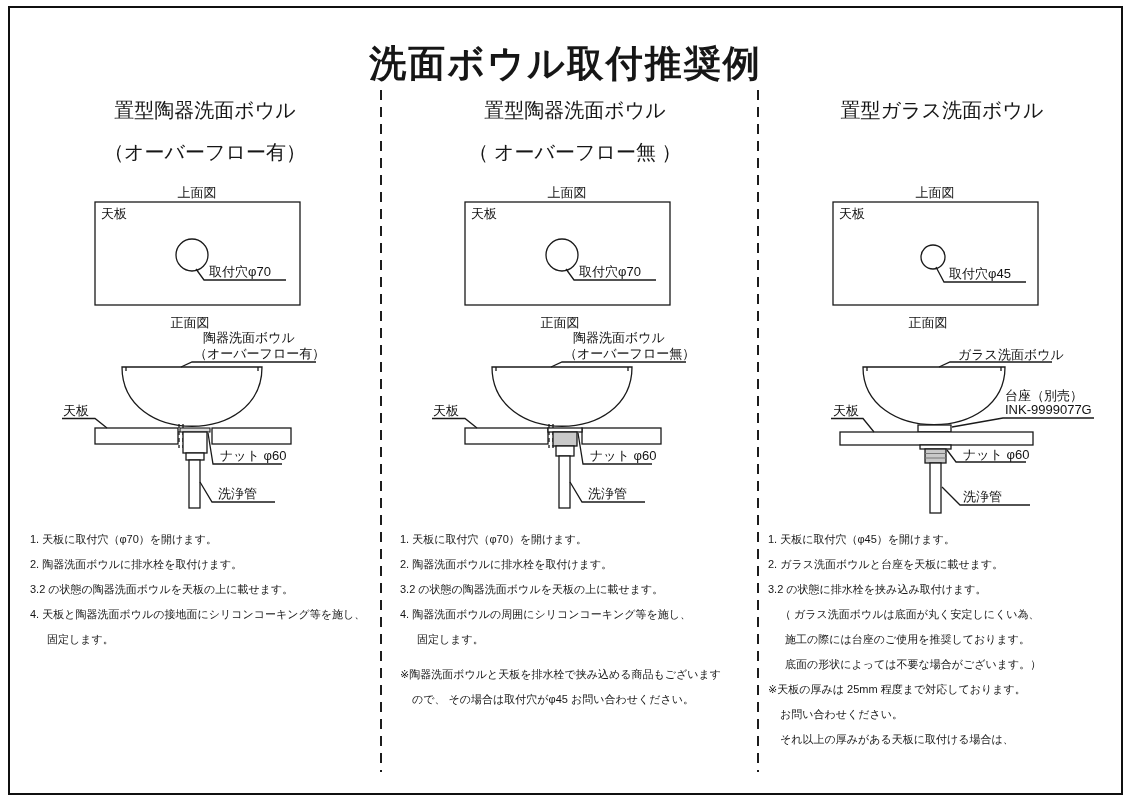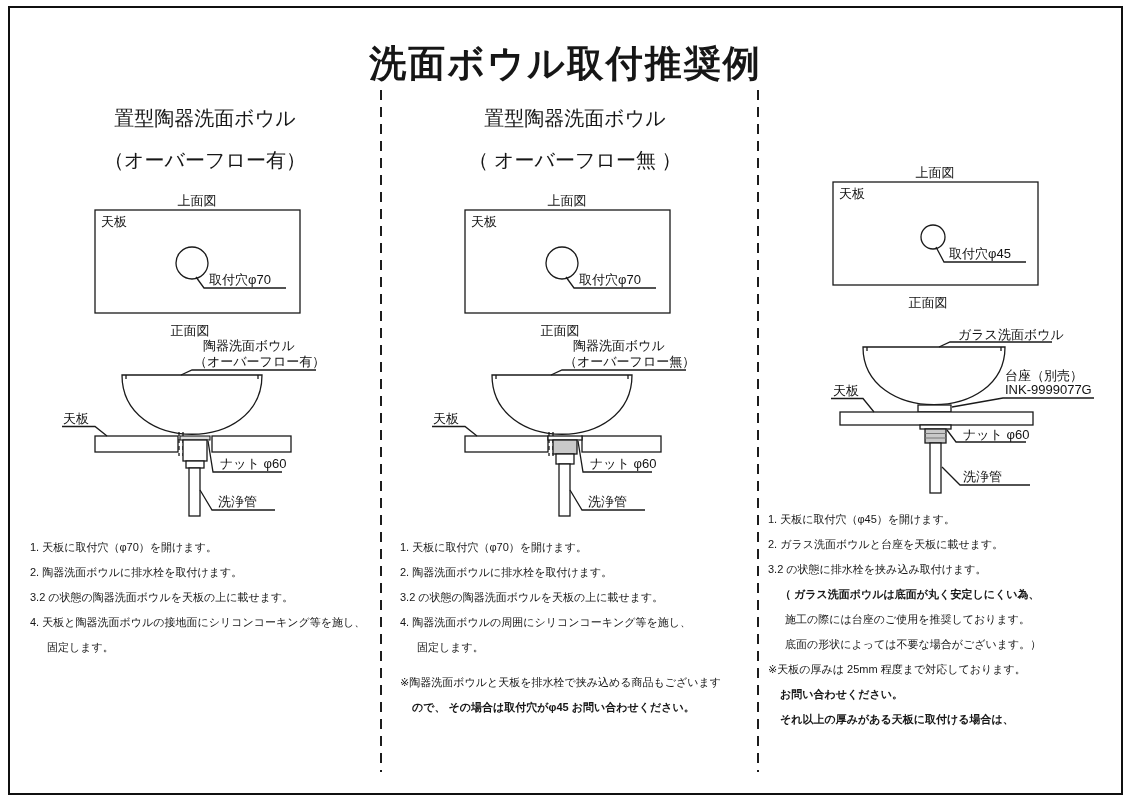--- a/index.html
+++ b/index.html
@@ -4,33 +4,33 @@
 <style>
   html,body { margin:0; padding:0; background:#ffffff; }
   body { width:1131px; height:802px; position:relative; overflow:hidden;
          font-family:"Liberation Sans","DejaVu Sans",sans-serif; color:#161616; }
   .frame { position:absolute; left:8px; top:6px; right:8px; bottom:7px; border:2px solid #101010; }
   .title { position:absolute; top:39px; left:0; width:100%; margin:0; text-align:center;
            font-size:37px; font-weight:bold; letter-spacing:2px; }
   .sep { position:absolute; top:90px; height:682px; width:2px;
          background:repeating-linear-gradient(to bottom,#1d1d1d 0 10px, transparent 10px 17px); }
   .sep1 { left:380px; } .sep2 { left:757px; }
-  .col { position:absolute; top:104px; }
+  .col { position:absolute; top:96px; }
   .col1 { left:30px;  width:350px; }
   .col2 { left:400px; width:350px; }
   .col3 { left:768px; width:348px; }
   .col h2 { margin:0; text-align:center; font-size:20px; font-weight:500; line-height:28px; }
   .col h3 { margin:14px 0 0 0; text-align:center; font-size:20px; font-weight:500; line-height:28px; height:28px; }
   svg.dv { display:block; margin-top:19px; }
   svg.fv { margin-top:0; }
   .steps { margin-top:2px; }
   .note2 { margin-top:10px; }
   .note3 { }
   .steps p, .note p { margin:0; font-size:11px; line-height:25px; white-space:nowrap; }
-  .i1 { padding-left:12px;font-weight:bold; }
+  .i1 { padding-left:12px; }
   .i2 { padding-left:17px; }
   
   .ln { fill:none; stroke:#1a1a1a; stroke-width:1.3; }
   .fw { fill:#ffffff; stroke:#1a1a1a; stroke-width:1.3; }
   .gy { fill:#c9c9c9; stroke:#1a1a1a; stroke-width:1.3; }
   .g2 { fill:#dcdcdc; stroke:#1a1a1a; stroke-width:1.1; }
   .dash { stroke-dasharray:4 3; }
   .st { font-size:13px; fill:#111; }
   .mid { text-anchor:middle; }
 </style>
@@ -128,20 +128,21 @@
     <p>4. 陶器洗面ボウルの周囲にシリコンコーキング等を施し、</p>
     <p class="i2">固定します。</p>
   </div>
   <div class="note note2">
     <p>※陶器洗面ボウルと天板を排水栓で挟み込める商品もございます</p>
     <p class="i1">ので、 その場合は取付穴がφ45 お問い合わせください。</p>
   </div>
 </section>
 
 <section class="col col3">
+  <h2>置型ガラス洗面ボウル</h2>
   <h3></h3>
 
   <svg class="dv topview" width="350" height="125" viewBox="0 0 350 125">
     <text class="st mid" x="167" y="12">上面図</text>
     <rect class="fw" x="65" y="17" width="205" height="103"></rect>
     <text class="st" x="71" y="33">天板</text>
     <circle class="fw" cx="165" cy="72" r="12"></circle>
     <polyline class="ln" points="168,82 176,97 258,97"></polyline>
     <text class="st" x="181" y="93">取付穴φ45</text>
   </svg>

